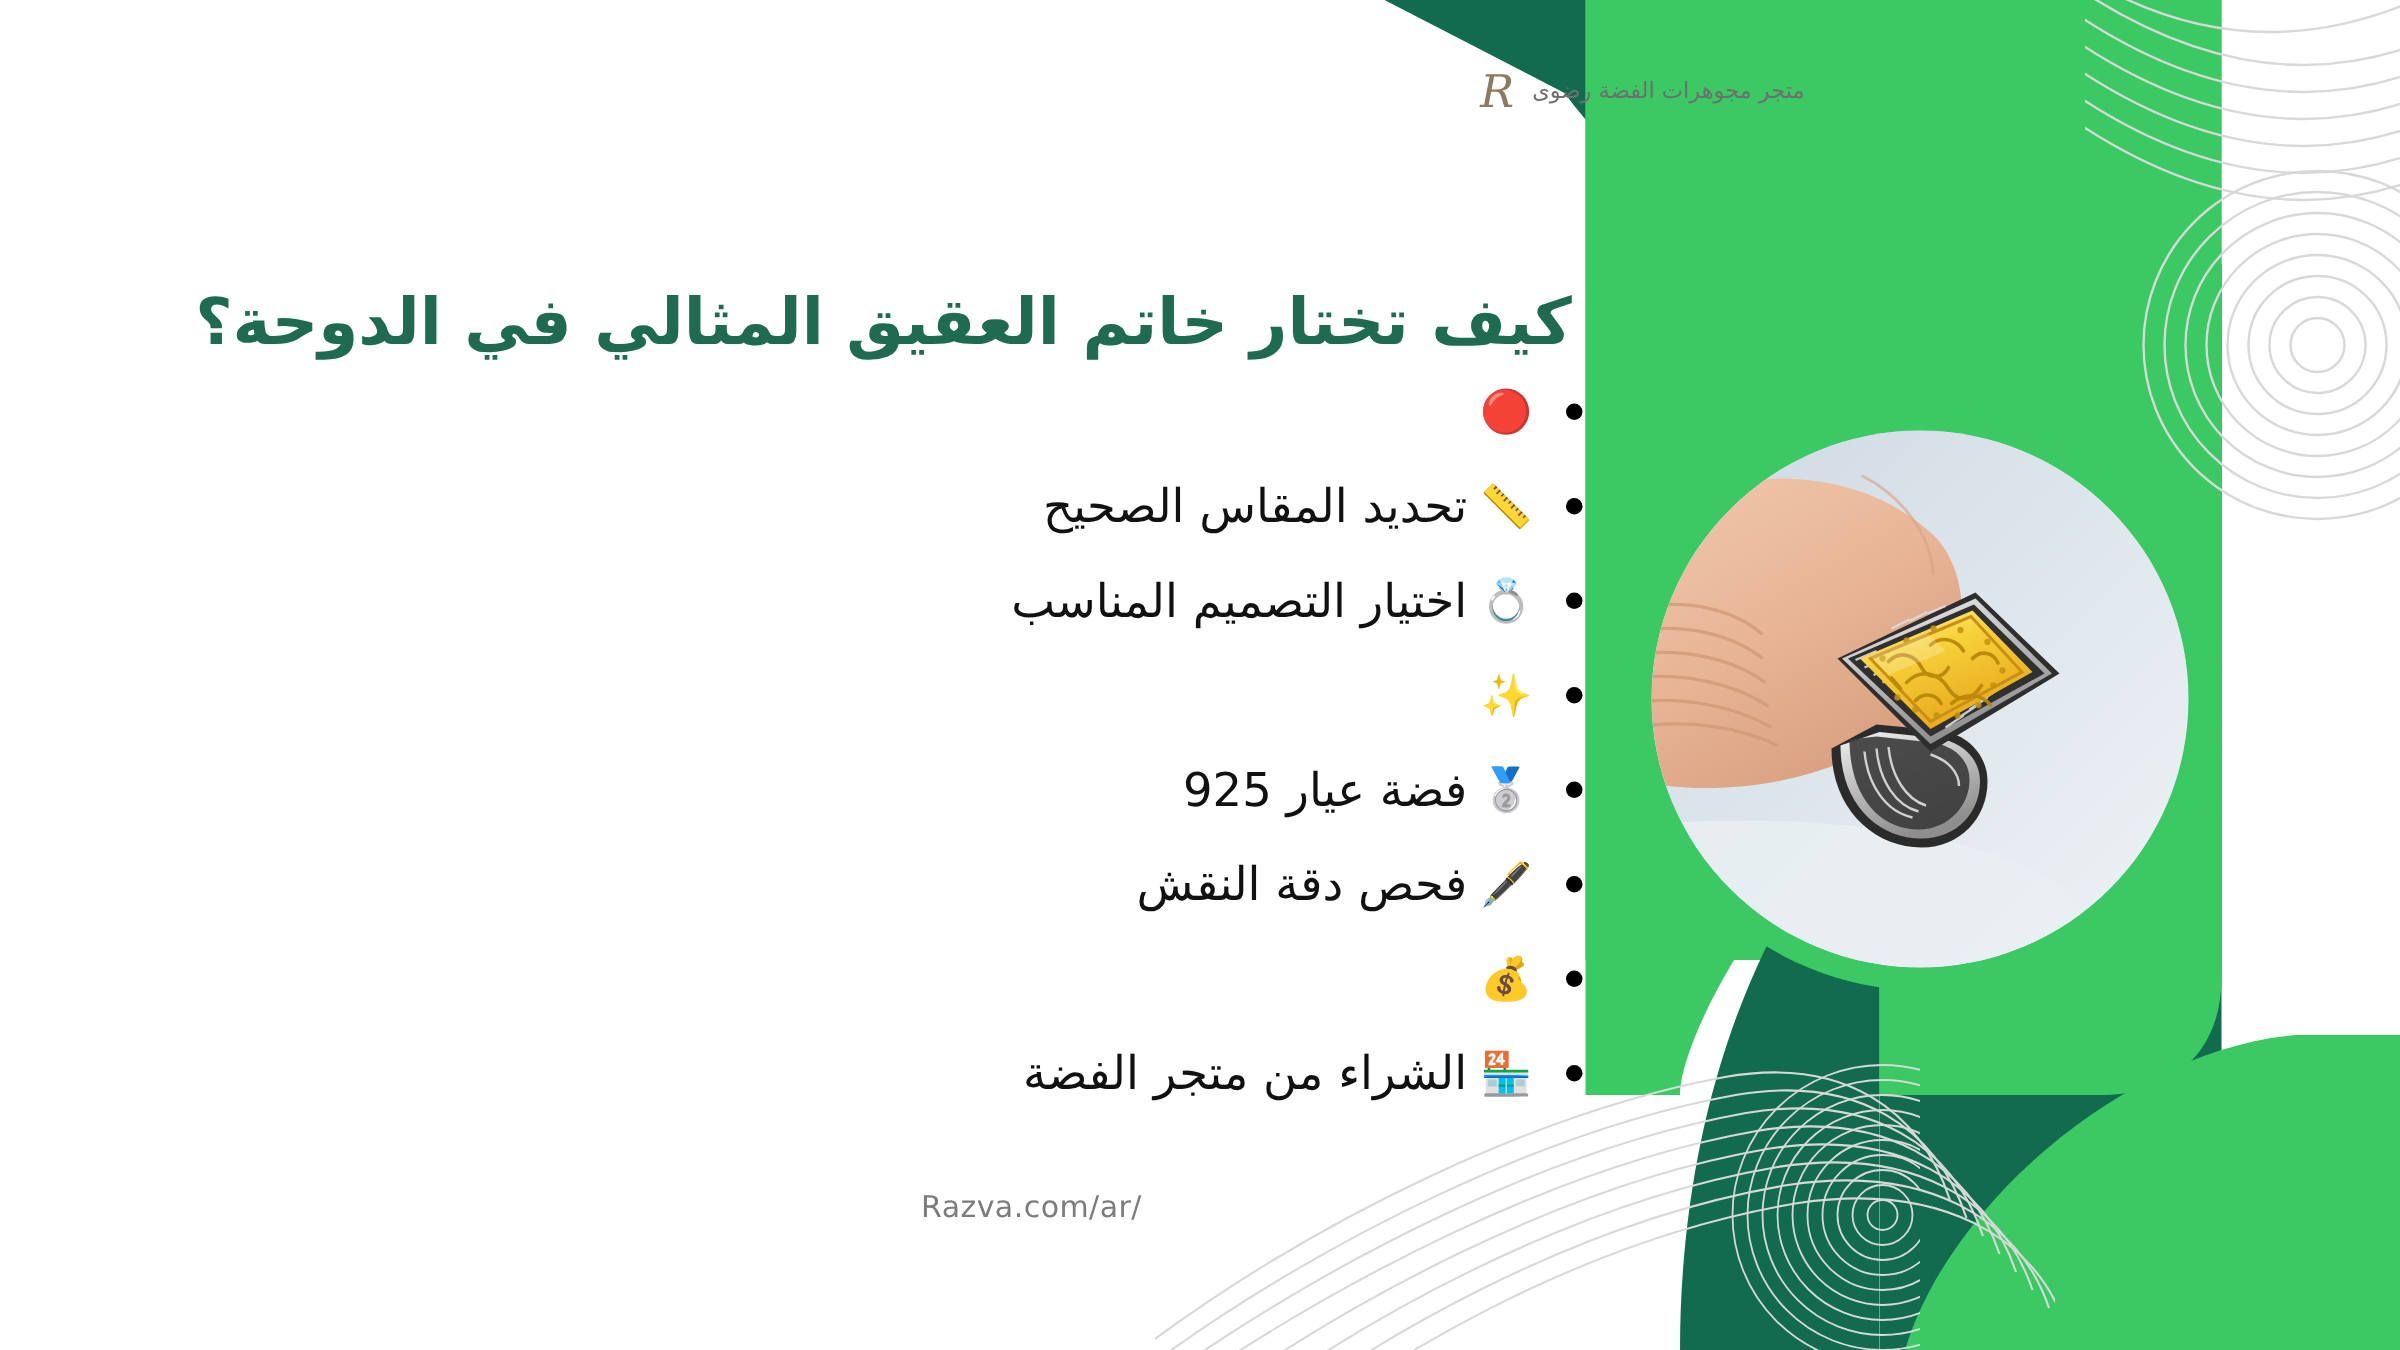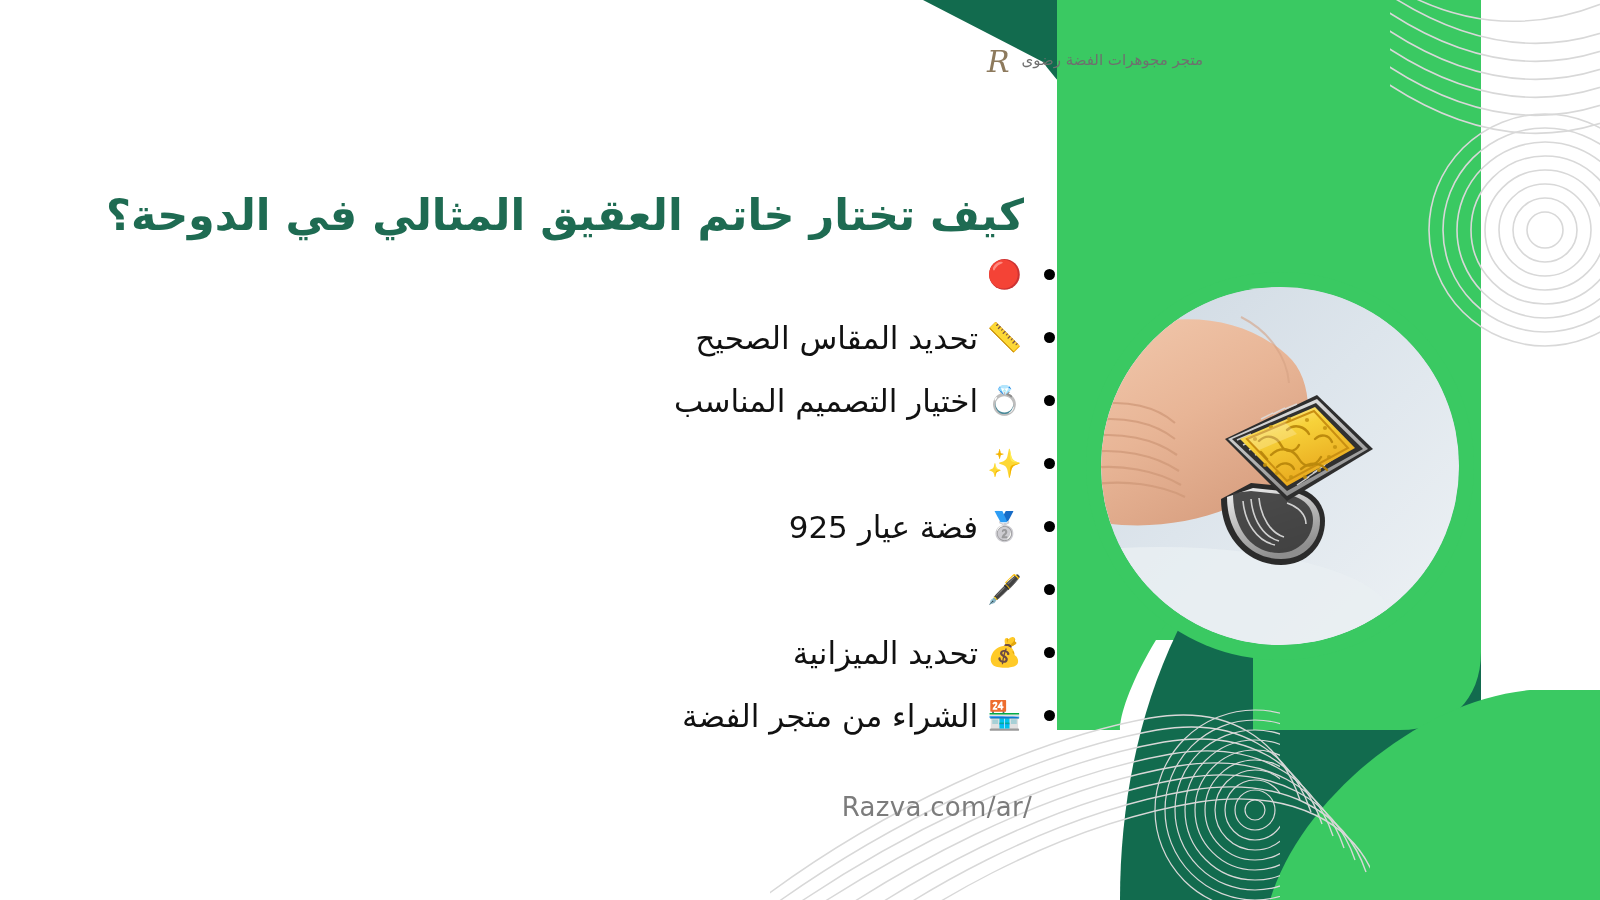--- a/index.html
+++ b/index.html
@@ -45,21 +45,21 @@
     font-size:15px;
     color:#6f6f6f;
     letter-spacing:0.2px;
     white-space:nowrap;
   }
 
   
   .title{
     position:absolute;
     top:160px;
-    right:560px;
+    right:536px;
     width:950px;
     text-align:center;
     direction:rtl;
     font-size:43px;
     font-weight:700;
     color:#1e6b52;
     line-height:1.25;
     white-space:nowrap;
   }
 
@@ -94,25 +94,25 @@
     font-size:28px;
     margin-left:9px;
     line-height:1;
   }
   .li-text{flex:0 0 auto;}
 
   
   .url{
     position:absolute;
     top:792px;
-    right:568px;
+    right:556px;
     width:430px;
-    text-align:right;
+    text-align:left;
     direction:ltr;
-    font-size:26px;
+    font-size:20px;
     color:#7c7c7c;
     letter-spacing:.3px;
   }
 
   
   .photo-ring{
     position:absolute;
     left:1086px;top:272px;
     width:388px;height:388px;
     border-radius:50%;
@@ -241,25 +241,25 @@
         <span class="emoji">✨</span>
       </li>
       <li>
         <span class="dot"></span>
         <span class="emoji">🥈</span>
         <span class="li-text">فضة عيار 925</span>
       </li>
       <li>
         <span class="dot"></span>
         <span class="emoji">🖋️</span>
+        <span class="li-text">فحص دقة النقش</span>
       </li>
       <li>
         <span class="dot"></span>
         <span class="emoji">💰</span>
-        <span class="li-text">تحديد الميزانية</span>
       </li>
       <li>
         <span class="dot"></span>
         <span class="emoji">🏪</span>
         <span class="li-text">الشراء من متجر الفضة</span>
       </li>
     </ul>
 
   <div class="url">Razva.com/ar/</div>
 

